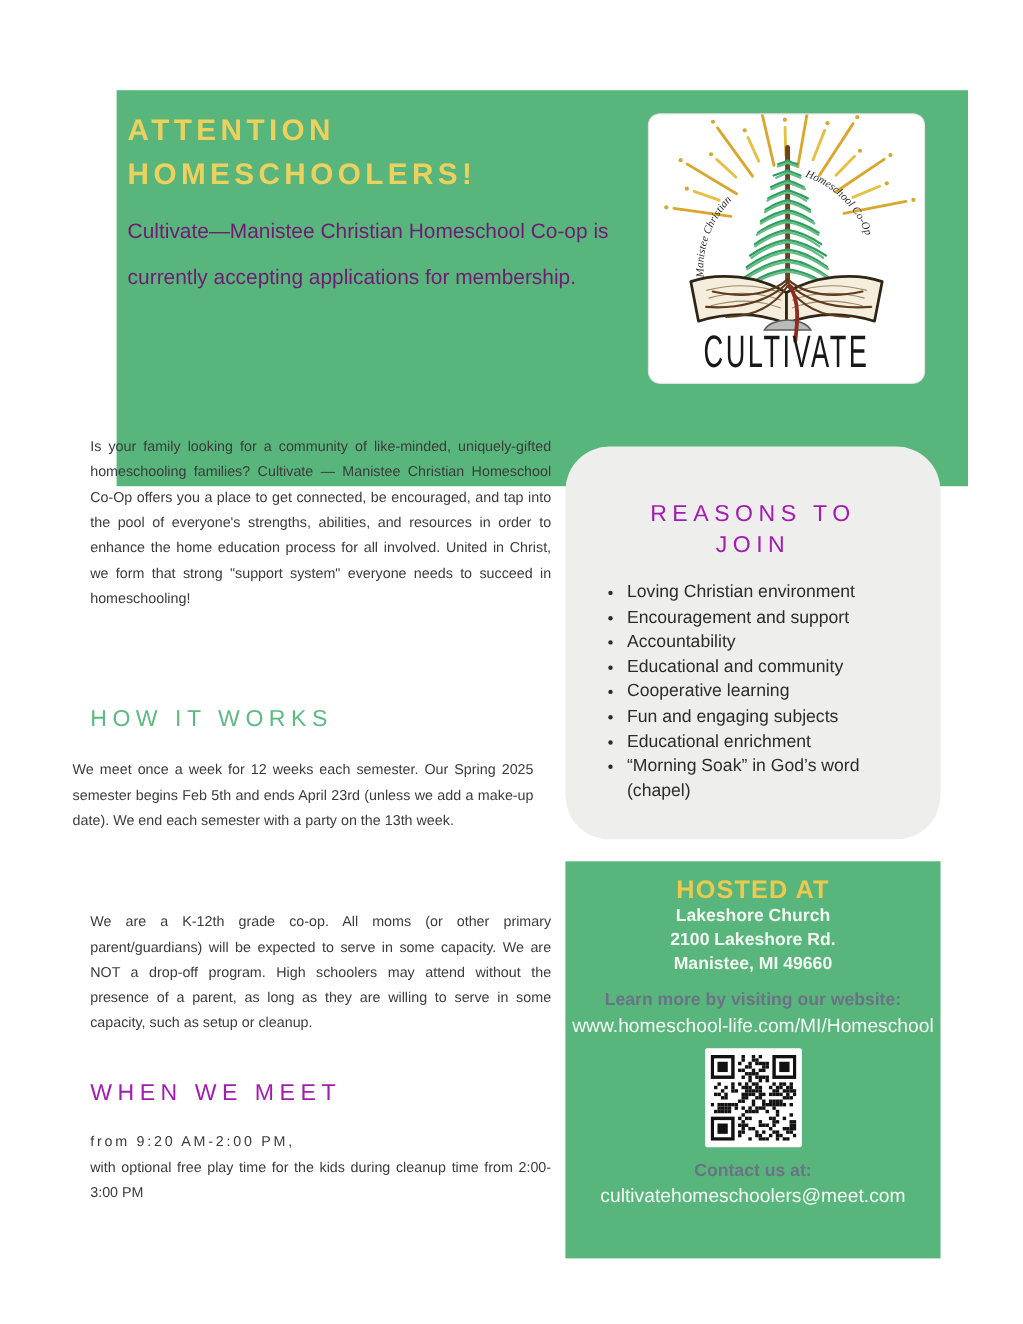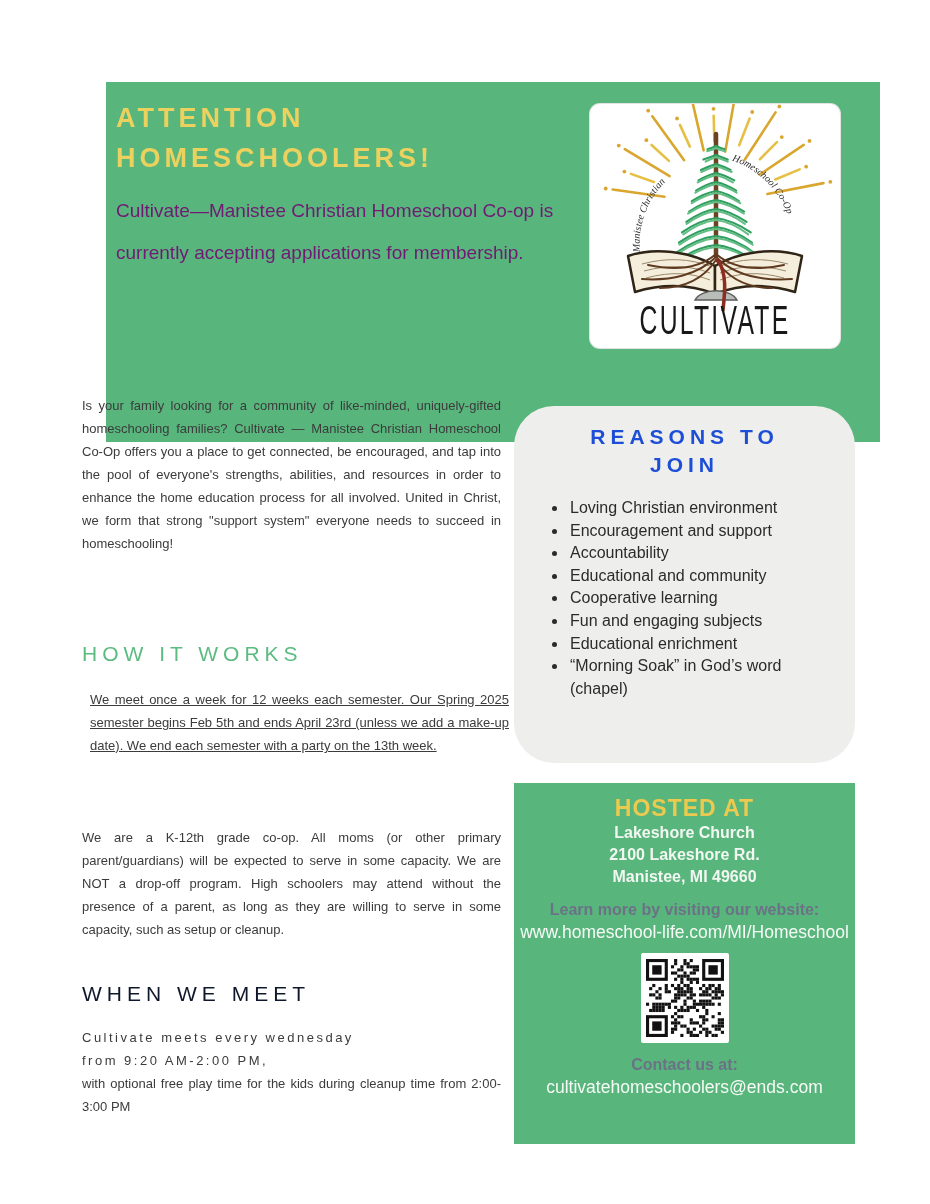--- a/index.html
+++ b/index.html
@@ -9,31 +9,31 @@
   .banner{position:absolute;left:82px;top:82px;width:774px;height:360px;background:#58b67c;margin-left:24px;}
   .banner-title{position:absolute;left:10px;top:16px;font-size:27px;font-weight:800;
                 letter-spacing:4px;line-height:40px;color:#ecd15e;}
   .banner-sub{position:absolute;left:10px;top:108px;width:478px;font-size:19px;
               line-height:42px;color:#701a75;}
   .logo-box{position:absolute;left:484px;top:22px;width:250px;height:244px;background:#ffffff;
             border-radius:10px;box-shadow:0 0 0 1px #e3e3e3;}
   .body-text{font-size:13px;line-height:23px;text-align:justify;color:#3b3b3b;}
   .sec-heading{font-size:21px;font-weight:400;letter-spacing:5px;}
   .h-green{color:#5cbb81;position:absolute;left:82px;top:642px;}
-  .h-blue{color:#0f172a;position:absolute;left:82px;top:982px;}
+  .h-blue{color:#a21caf;position:absolute;left:82px;top:982px;}
   .p1{position:absolute;left:82px;top:394px;width:419px;}
-  .p2{position:absolute;left:90px;top:688px;width:419px;text-decoration:underline;}
+  .p2{position:absolute;left:66px;top:688px;width:419px;}
   .p3{position:absolute;left:82px;top:826px;width:419px;}
   .p4{position:absolute;left:82px;top:1026px;width:419px;}
   .ls-wide{letter-spacing:2.5px;display:block;text-align:left;}
   
   .gray-box{position:absolute;left:514px;top:406px;width:341px;height:357px;
             background:#eeeeec;border-radius:40px;}
-  .reasons-heading{margin-top:17px;text-align:center;font-size:21px;font-weight:700;
-                   letter-spacing:5px;line-height:28px;color:#1d4ed8;}
+  .reasons-heading{margin-top:48px;text-align:center;font-size:21px;font-weight:400;
+                   letter-spacing:5px;line-height:28px;color:#a21caf;}
   .reasons-list{margin:18px 20px 0 36px;padding:0 0 0 18px;font-size:16px;
                 line-height:22.6px;color:#2b2b2b;}
   .reasons-list li{margin:0;padding-left:2px;}
   .green-box{position:absolute;left:514px;top:783px;width:341px;height:361px;
              background:#58b67c;text-align:center;}
   .hosted-heading{margin-top:12px;font-size:23px;font-weight:800;letter-spacing:1px;color:#ecc94f;}
   .hosted-line{font-size:16px;line-height:22px;color:#f2f7f2;font-weight:bold;}
   .muted-label{margin-top:13px;font-size:16px;font-weight:700;color:#6b7286;}
   .site-line{margin-top:3px;font-size:17.5px;color:#f6faf6;}
   .qr-wrap{margin:10px auto 0;width:88px;height:90px;background:#ffffff;border-radius:2px;
@@ -170,21 +170,20 @@
   </div>
 
   <div class="p1 body-text">Is your family looking for a community of like-minded, uniquely-gifted homeschooling families? Cultivate — Manistee Christian Homeschool Co-Op offers you a place to get connected, be encouraged, and tap into the pool of everyone's strengths, abilities, and resources in order to enhance the home education process for all involved. United in Christ, we form that strong "support system" everyone needs to succeed in homeschooling!</div>
 
   <div class="sec-heading h-green">HOW IT WORKS</div>
   <div class="p2 body-text">We meet once a week for 12 weeks each semester. Our Spring 2025 semester begins Feb 5th and ends April 23rd (unless we add a make-up date). We end each semester with a party on the 13th week.</div>
   <div class="p3 body-text">We are a K-12th grade co-op. All moms (or other primary parent/guardians) will be expected to serve in some capacity. We are NOT a drop-off program. High schoolers may attend without the presence of a parent, as long as they are willing to serve in some capacity, such as setup or cleanup.</div>
 
   <div class="sec-heading h-blue">WHEN WE MEET</div>
   <div class="p4 body-text">
-    <span class="ls-wide">Cultivate meets every wednesday</span>
     <span class="ls-wide">from 9:20 AM-2:00 PM,</span>
     <span>with optional free play time for the kids during cleanup time from 2:00-3:00 PM</span>
   </div>
 
   <div class="gray-box">
     <div class="reasons-heading">
       <div>REASONS TO</div>
       <div>JOIN</div>
     </div>
     <ul class="reasons-list">
@@ -409,16 +408,16 @@
           <rect x="2" y="2" width="3" height="3" fill="#111"></rect>
           <rect x="18" y="0" width="7" height="7" fill="#111"></rect>
           <rect x="19" y="1" width="5" height="5" fill="#fff"></rect>
           <rect x="20" y="2" width="3" height="3" fill="#111"></rect>
           <rect x="0" y="18" width="7" height="7" fill="#111"></rect>
           <rect x="1" y="19" width="5" height="5" fill="#fff"></rect>
           <rect x="2" y="20" width="3" height="3" fill="#111"></rect>
         </svg>
     </div>
     <div class="muted-label">Contact us at:</div>
-    <div class="site-line">cultivatehomeschoolers@ends.com</div>
+    <div class="site-line">cultivatehomeschoolers@meet.com</div>
   </div>
 
 </div>
 
 </body></html>

